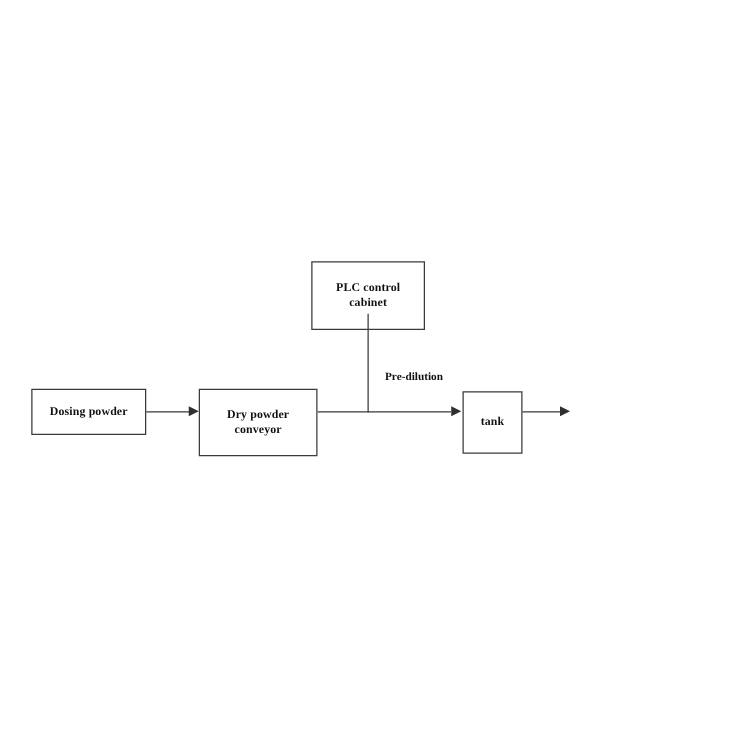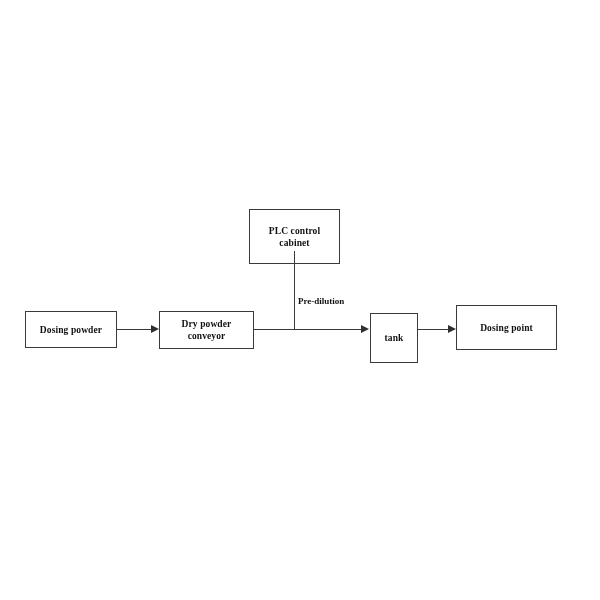--- a/index.html
+++ b/index.html
@@ -33,21 +33,21 @@
   .node .node-label {
     font-weight: bold;
     font-size: 9.5px;
     line-height: 12px;
     color: #111111;
     letter-spacing: 0.1px;
     padding: 0 3px;
     white-space: pre-line;
   }
   #node-solid-powder { left: 25px;  top: 311px; width: 92px;  height: 37px; }
-  #node-dry-powder-conveyor { left: 159px; top: 311px; width: 95px; height: 38px; }
+  #node-dry-powder-conveyor { left: 159px; top: 311px; width: 95px; height: 54px; }
   #node-plc-control-cabinet { left: 249px; top: 196px; width: 91px; height: 55px; margin-top: 13px; }
   #node-tank { left: 370px; top: 313px; width: 48px; height: 50px; }
   #node-dosing-point { left: 456px; top: 305px; width: 101px; height: 45px; }
 
   .edge-line {
     position: absolute;
     background: #3a3a3a;
   }
   .edge-h { height: 1px; }
   .edge-v { width: 1px; }
@@ -61,20 +61,21 @@
     border-left: 8px solid #2f2f2f;
   }
 
   .edge-label {
     position: absolute;
     font-weight: bold;
     font-size: 9px;
     line-height: 11px;
     color: #111111;
     white-space: nowrap;
+    margin-left: 10px;
   }
 </style>
 </head>
 <body>
 
 <div id="canvas">
 
   <div class="node" id="node-solid-powder">
     <span class="node-label">Dosing powder</span>
   </div>
@@ -86,23 +87,20 @@
 
   <div class="node" id="node-plc-control-cabinet">
     <span class="node-label">PLC control
 cabinet</span>
   </div>
 
   <div class="node" id="node-tank">
     <span class="node-label">tank</span>
   </div>
 
-  <div class="node" id="node-dosing-point">
-    <span class="node-label">Dosing point</span>
-  </div>
 
   <div class="edge-line edge-h" style="left:117px; top:329px; width:35px;"></div>
   <div class="arrowhead" style="left:151px; top:325px;"></div>
 
   <div class="edge-line edge-h" style="left:254px; top:329px; width:107px;"></div>
   <div class="arrowhead" style="left:361px; top:325px;"></div>
   <div class="edge-label" style="left:298px; top:296px;">Pre-dilution</div>
 
   <div class="edge-line edge-v" style="left:294px; top:251px; height:79px;"></div>
 

